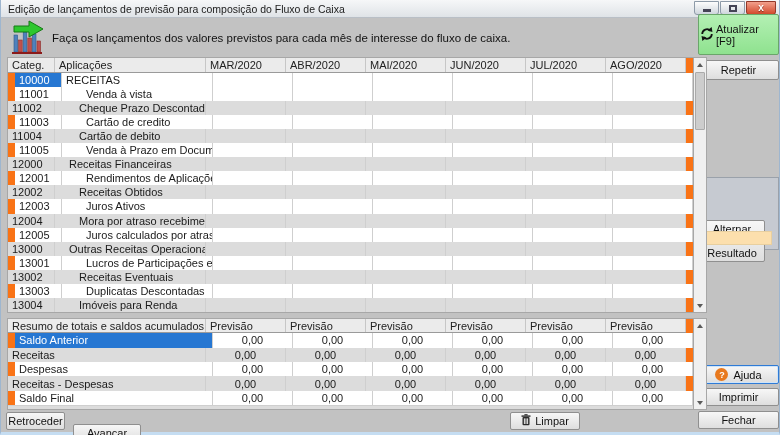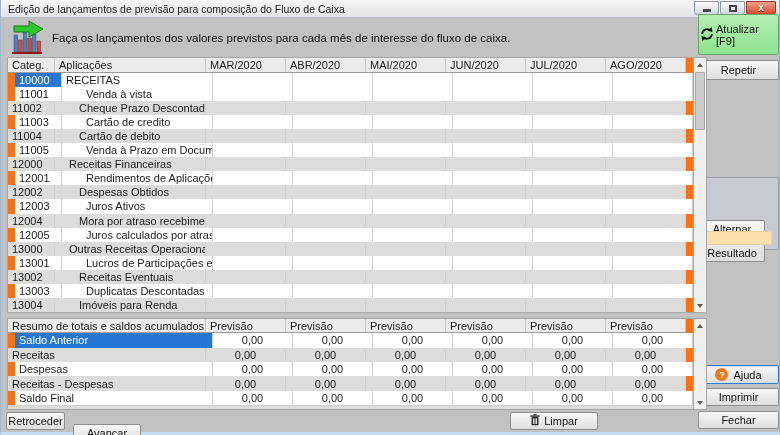--- a/index.html
+++ b/index.html
@@ -44,21 +44,21 @@
 
   .btn-ajuda    { top:365px; left:697px; width:81px; height:19px; border:1px solid #2f7bd6;
                   box-shadow:inset 0 0 0 1px #cfe4f8; gap:5px; }
   .help-badge { width:13px; height:13px; border-radius:50%; background:#e8791e; color:#fff;
                 font-size:9px; font-weight:bold; display:flex; align-items:center; justify-content:center; }
   .btn-imprimir { top:388px; left:697px; width:81px; height:18px; }
   .btn-fechar   { top:411px; left:697px; width:81px; height:18px; }
 
   .btn-retroceder { top:412px; left:5px;  width:59px; height:18px; }
   .btn-avancar    { top:424px; left:72px; width:68px; height:18px; }
-  .btn-limpar     { top:412px; left:509px; width:88px; height:18px; gap:4px; }
+  .btn-limpar     { top:412px; left:509px; width:70px; height:18px; gap:4px; }
 
   
   .tablewrap { position:absolute; left:6px; background:#f97316; border:1px solid #a7a7a7; display:flex; }
   .grid-area { display:flex; flex-direction:column; }
   .t-head { display:grid; height:15px; background:#ebebeb; border-bottom:1px solid #9a9a9a; }
   .cols-main { grid-template-columns:47px 151px repeat(6,80px); width:678px; }
   .cols-sum  { grid-template-columns:198px repeat(6,80px); width:678px; }
   .hcell { padding-left:4px; display:flex; align-items:center; border-right:1px solid #c6c6c6;
            font-size:11px; color:#222; overflow:hidden; white-space:nowrap; }
   .t-body { display:flex; flex-direction:column; }
@@ -245,21 +245,21 @@
             <div class="cell" style="padding-left: 24px;">Rendimentos de Aplicações...</div>
             <div class="cell"></div>
             <div class="cell"></div>
             <div class="cell"></div>
             <div class="cell"></div>
             <div class="cell"></div>
             <div class="cell"></div>
           </div>
           <div class="trow cols-main even">
             <div class="cell">12002</div>
-            <div class="cell" style="padding-left: 24px;">Despesas Obtidos</div>
+            <div class="cell" style="padding-left: 24px;">Receitas Obtidos</div>
             <div class="cell"></div>
             <div class="cell"></div>
             <div class="cell"></div>
             <div class="cell"></div>
             <div class="cell"></div>
             <div class="cell"></div>
           </div>
           <div class="trow cols-main odd">
             <div class="cell">12003</div>
             <div class="cell" style="padding-left: 24px;">Juros Ativos</div>

